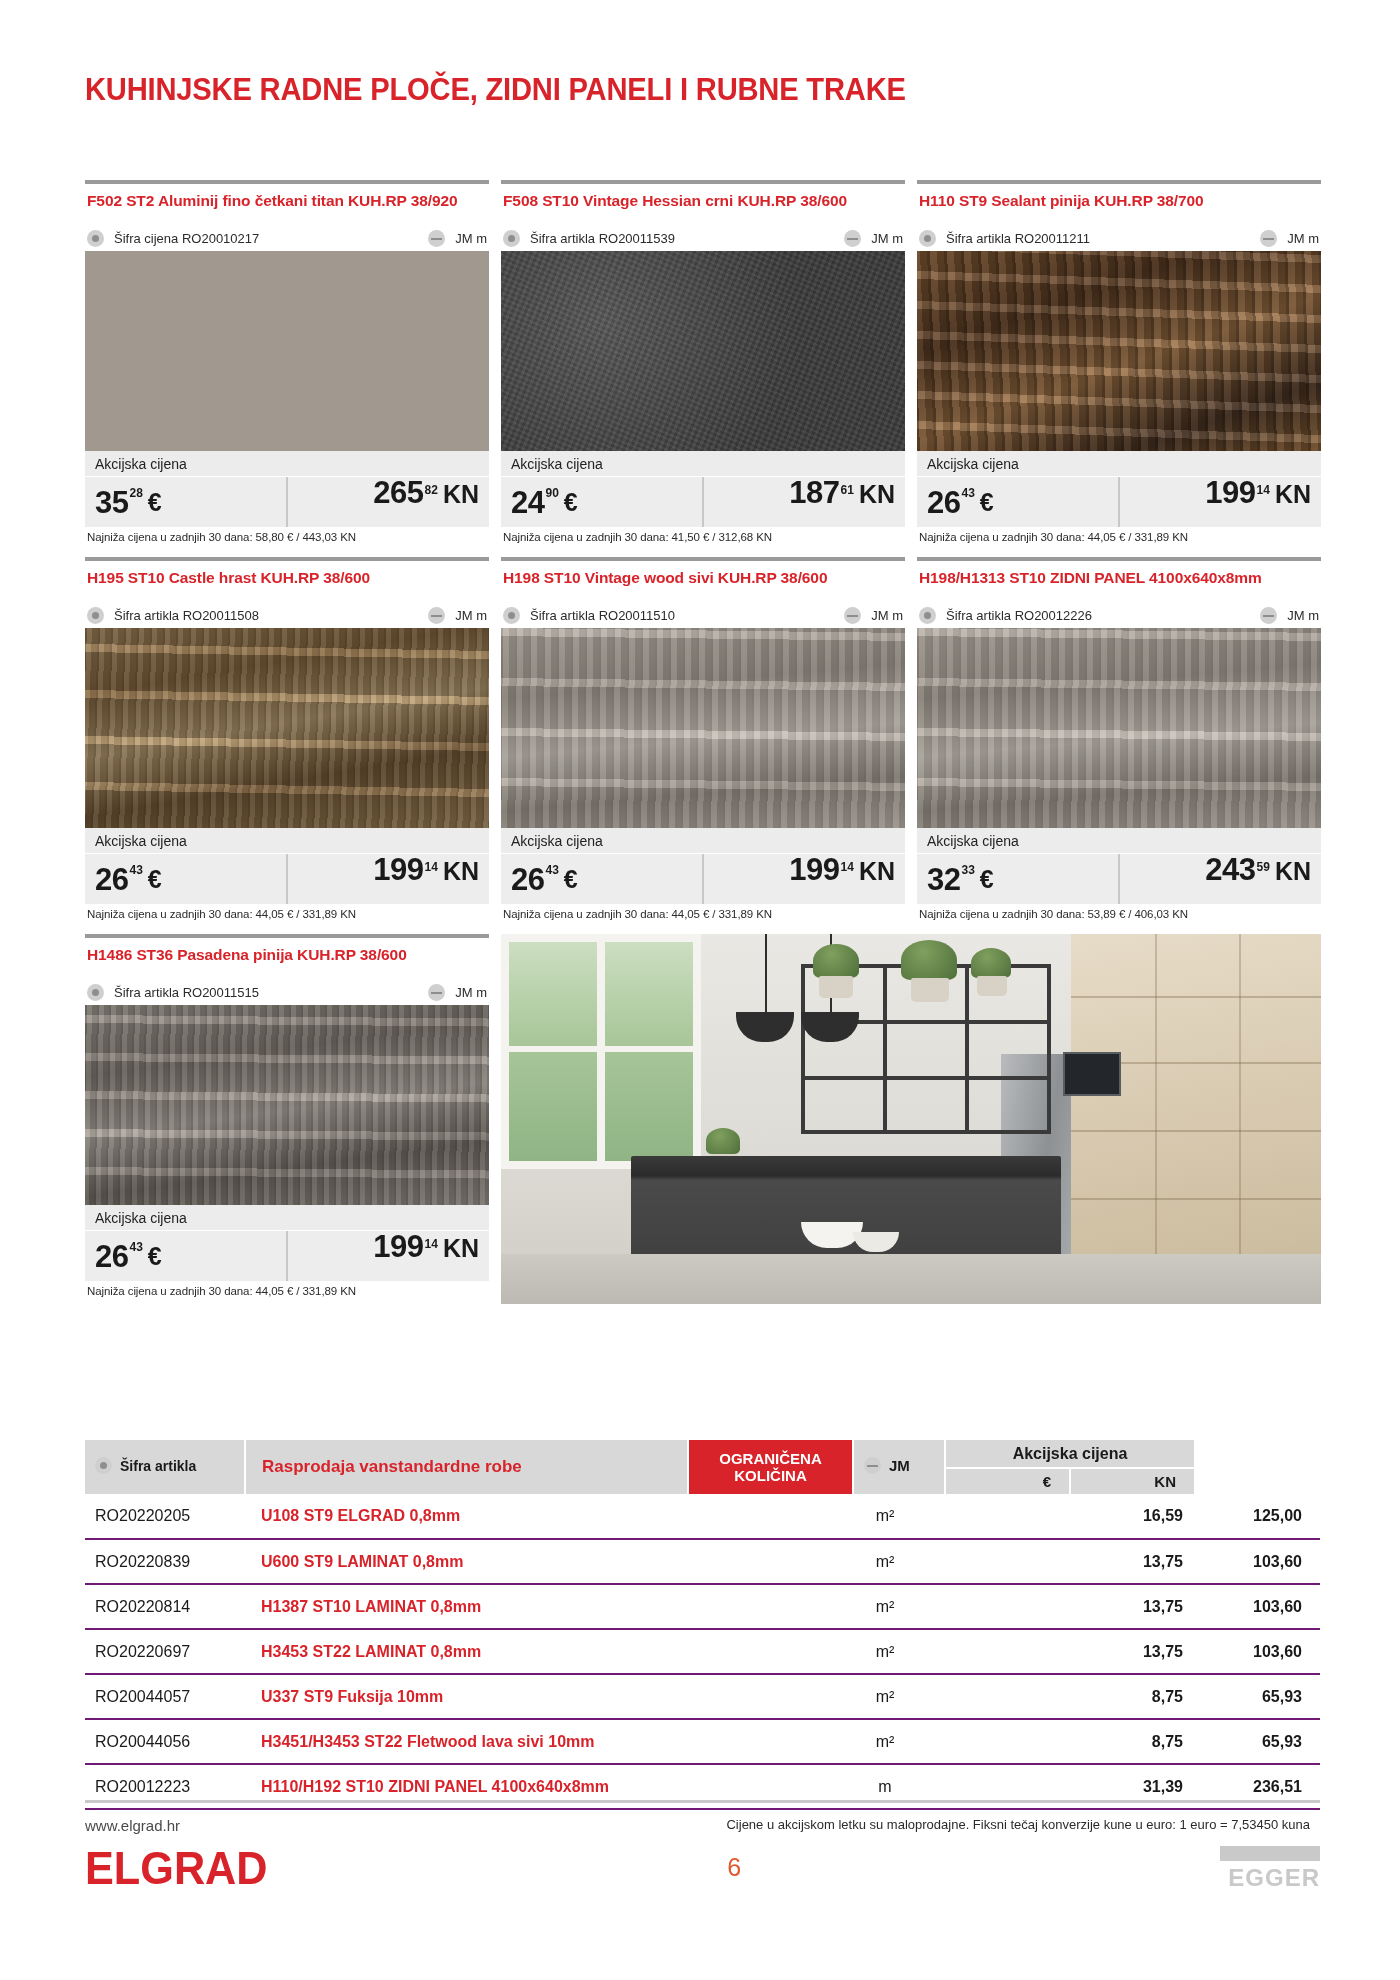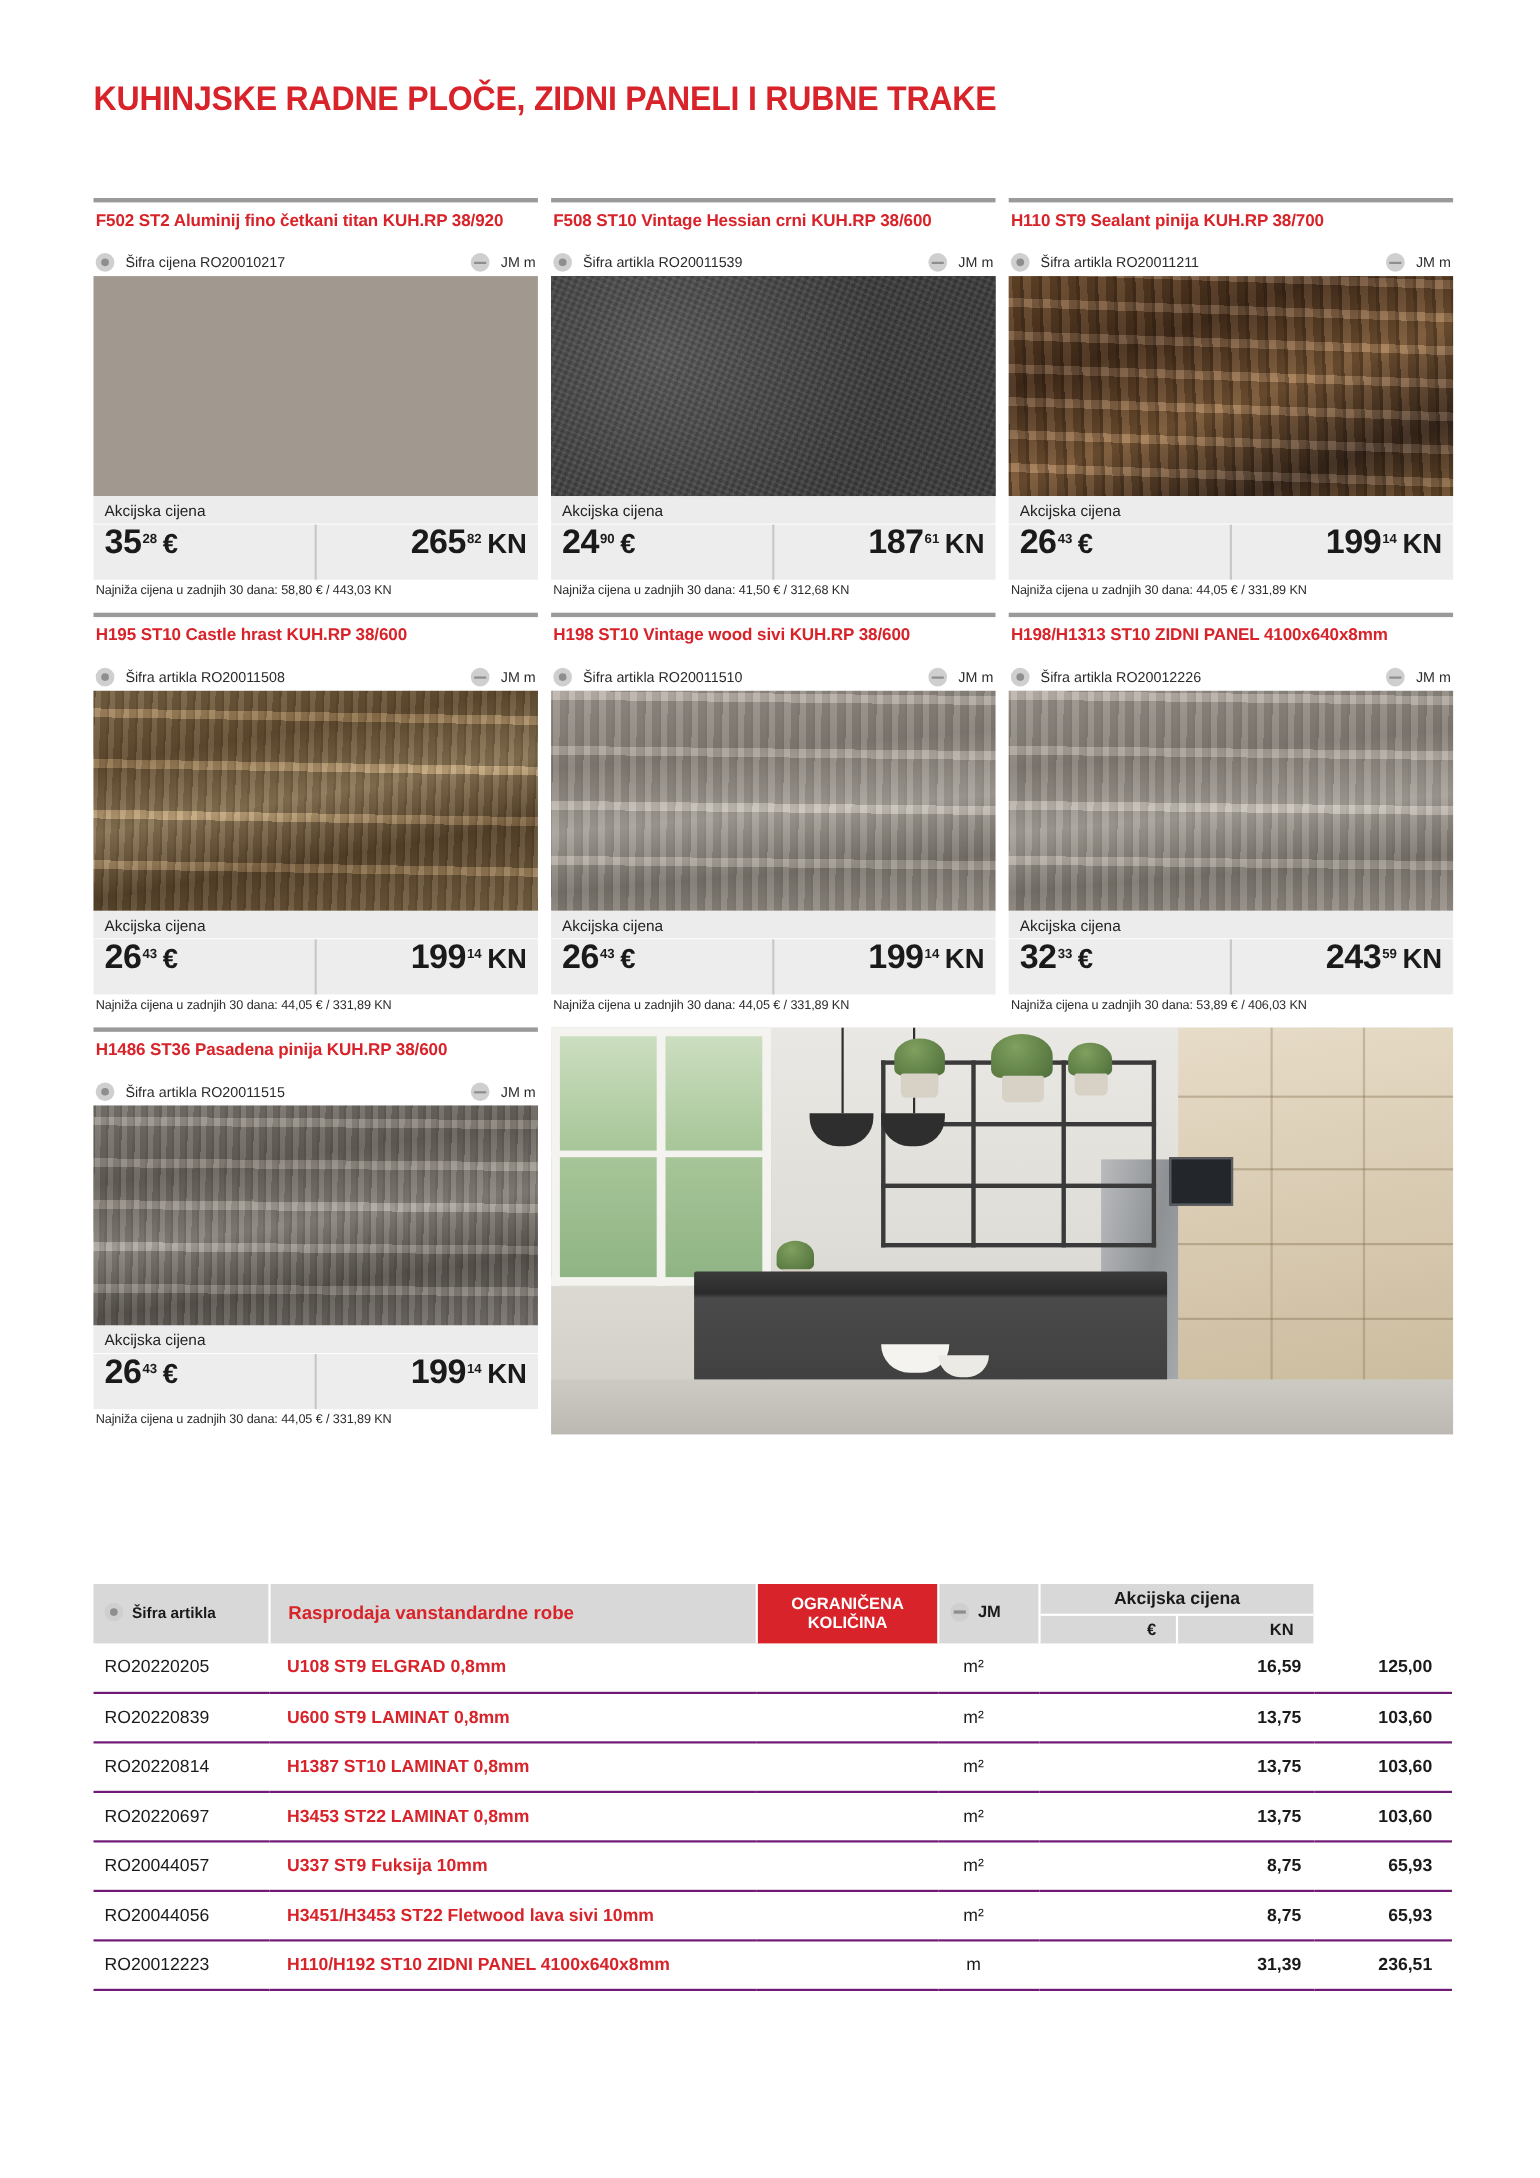--- a/index.html
+++ b/index.html
@@ -163,21 +163,21 @@
     height: 50px;
     align-items: center;
   }
   .price-cell {
     flex: 1;
     display: flex;
     align-items: baseline;
     height: 100%;
     padding: 0 10px;
   }
-  .price-cell.eur { justify-content: flex-start; }
+  .price-cell.eur { justify-content: flex-start; align-items: center; }
   .price-cell.kn {
     justify-content: flex-end;
     border-left: 2px solid #c8c8c8;
   }
   .p-int {
     font-size: 31px;
     font-weight: 700;
     letter-spacing: -0.5px;
     line-height: 1;
   }
@@ -803,14 +803,29 @@
           <td class="t-naziv">H110/H192 ST10 ZIDNI PANEL 4100x640x8mm</td>
           <td class="t-ogr"></td>
           <td class="t-jm">m</td>
           <td class="t-eur">31,39</td>
           <td class="t-kn">236,51</td>
         </tr>
       </tbody>
     </table>
   </div>
 
+  <div class="footer">
+    <div class="footer-rule"></div>
+    <div class="footer-top">
+      <div class="footer-url">www.elgrad.hr</div>
+      <div class="footer-disc">Cijene u akcijskom letku su maloprodajne. Fiksni tečaj konverzije kune u euro: 1 euro = 7,53450 kuna</div>
+    </div>
+    <div class="footer-bottom">
+      <div class="logo-elgrad">ELGRAD</div>
+      <div class="page-num">6</div>
+      <div class="logo-egger">
+        <div class="egger-bar"></div>
+        <div class="egger-word">EGGER</div>
+      </div>
+    </div>
+  </div>
 
 </div>
 
 </body></html>

